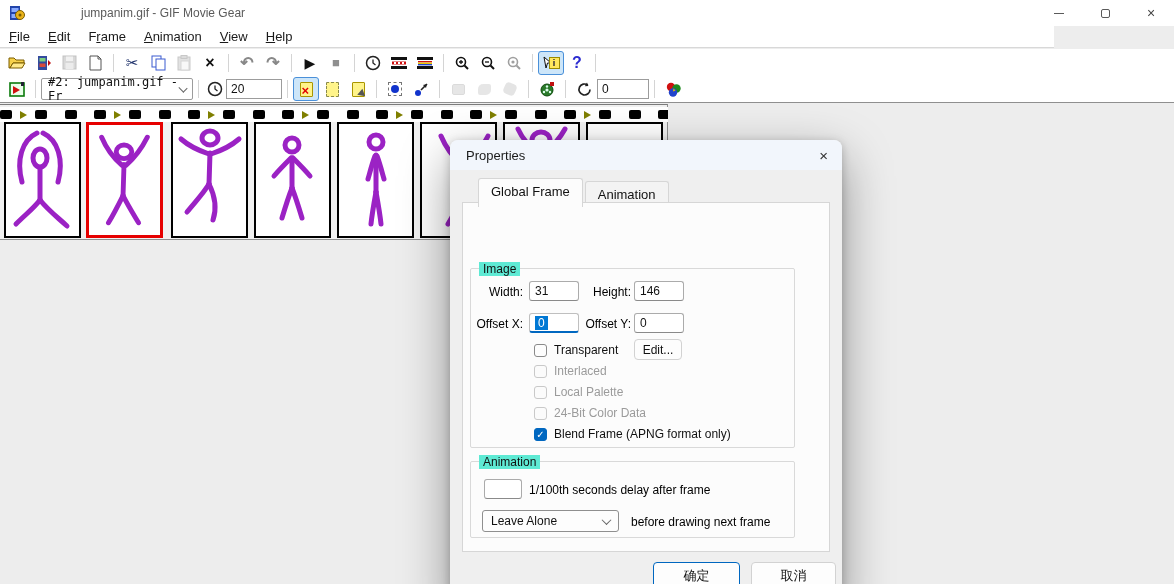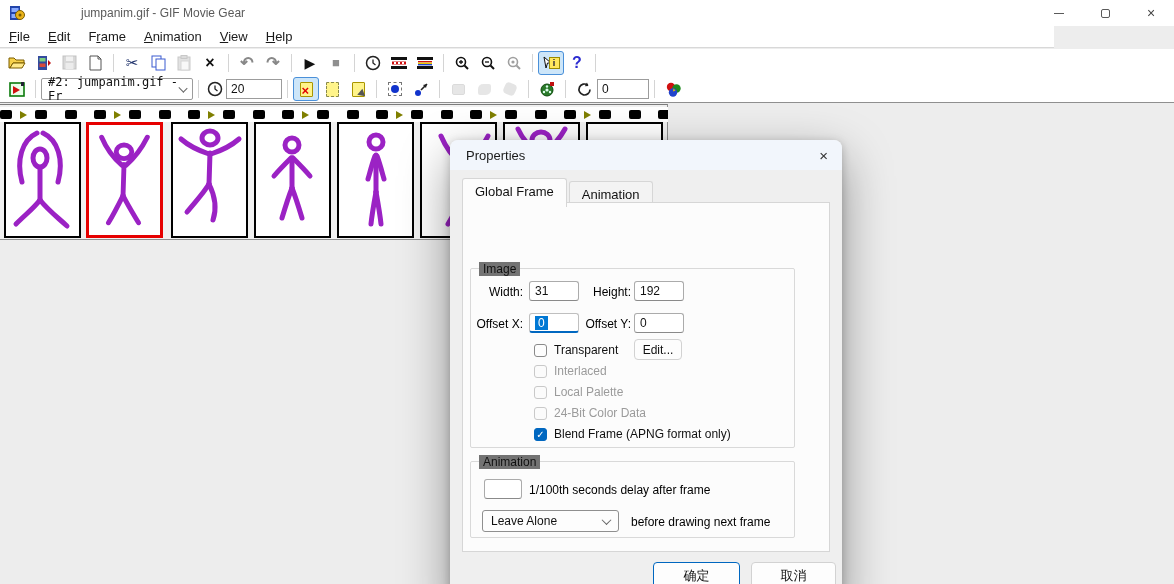--- a/index.html
+++ b/index.html
@@ -71,32 +71,32 @@
   .frame { position:absolute; top:17px; width:77px; height:116px; background:#fff; border:2px solid #000; }
   .frame.selected { border:3px solid #e60000; }
   .frame svg { display:block; width:100%; height:100%; }
   
   .dialog { position:absolute; left:450px; top:140px; width:392px; height:470px; background:#efefef;
     border-radius:8px; box-shadow:0 18px 50px rgba(0,0,0,.40), 0 2px 10px rgba(0,0,0,.22); z-index:10; font-size:12px; }
   .dlg-titlebar { position:absolute; left:0; top:0; width:100%; height:30px; background:#f2f6fc;
     border-radius:8px 8px 0 0; display:flex; align-items:center; }
   .dlg-title { font-size:13px; margin-left:16px; color:#1a1a1a; }
   .dlg-close { margin-left:auto; margin-right:14px; font-size:15px; color:#333; }
-  .tabs { position:absolute; left:12px; top:38px; display:flex; align-items:flex-end; }
+  .tabs { position:absolute; left:28px; top:38px; display:flex; align-items:flex-end; }
   .tab { padding:5px 12px 6px 12px; font-size:13px; border:1px solid #d6d6d6; border-bottom:none;
     border-radius:3px 3px 0 0; position:relative; }
   .tab.active { background:#fcfcfc; z-index:3; padding-bottom:8px; }
   .tab.inactive { background:#f3f3f3; margin-left:2px; padding-bottom:5px; }
   .tabpanel { position:absolute; left:12px; top:62px; width:368px; height:350px; background:#fcfcfc;
     border:1px solid #d6d6d6; z-index:1; }
   .desc { position:absolute; left:20px; top:74px; width:348px; font-size:12px; line-height:13.5px; color:#000; }
   .group { position:absolute; border:1px solid #d9d9d9; border-radius:2px; z-index:2; }
   .grp-img { left:20px; top:128px; width:325px; height:180px; }
   .grp-anim { left:20px; top:321px; width:325px; height:77px; }
-  .group-label { position:absolute; top:-7px; left:8px; background:#737373; padding:0 4px; font-size:12px; }
+  .group-label { position:absolute; top:-7px; left:8px; background:#5eead4; padding:0 4px; font-size:12px; }
   .lbl { position:absolute; font-size:12px; text-align:right; color:#000; }
   .tb { position:absolute; height:20px; background:#fff; border:1px solid #ababab; border-bottom-color:#8a8a8a;
     border-radius:3px; font-size:12px; padding:0 5px; color:#111; font-family:"Liberation Sans", sans-serif; display:flex; align-items:center; }
   .tb.focused { border-color:#bfbfbf; border-bottom:2px solid #0067c0; }
   .selval { background:#0078d4; color:#fff; padding:0 3px; }
   .cbrow { position:absolute; display:flex; align-items:center; gap:7px; font-size:12px; }
   .cbbox { width:13px; height:13px; border:1px solid #8a8a8a; border-radius:3px; background:#fdfdfd;
     display:flex; align-items:center; justify-content:center; flex:0 0 auto; }
   .cbrow.disabled .cbbox { border-color:#c9c9c9; background:#fbfbfb; }
   .cbrow.disabled .cblabel { color:#9b9b9b; }
@@ -493,21 +493,21 @@
     <div class="group grp-img">
       <span class="group-label">Image</span>
 
       <span class="lbl" style="left:0; width:52px; top:16px;">Width:</span>
       <div class="tb" style="left:58px; top:12px; width:50px;">
           <span>31</span>
         </div>
 
       <span class="lbl" style="left:108px; width:52px; top:16px;">Height:</span>
       <div class="tb" style="left:163px; top:12px; width:50px;">
-          <span>192</span>
+          <span>146</span>
         </div>
 
       <span class="lbl" style="left:0; width:52px; top:48px;">Offset X:</span>
       <div class="tb focused" style="left:58px; top:44px; width:50px;">
           <span class="selval">0</span>
         </div>
 
       <span class="lbl" style="left:105px; width:55px; top:48px;">Offset Y:</span>
       <div class="tb" style="left:163px; top:44px; width:50px;">
           <span>0</span>

